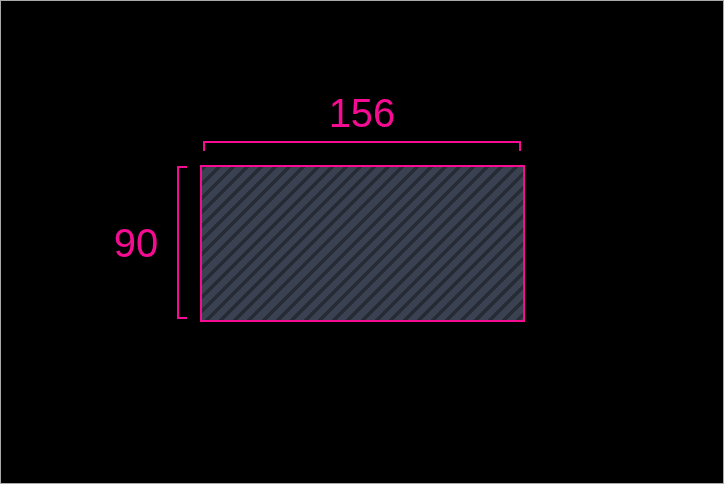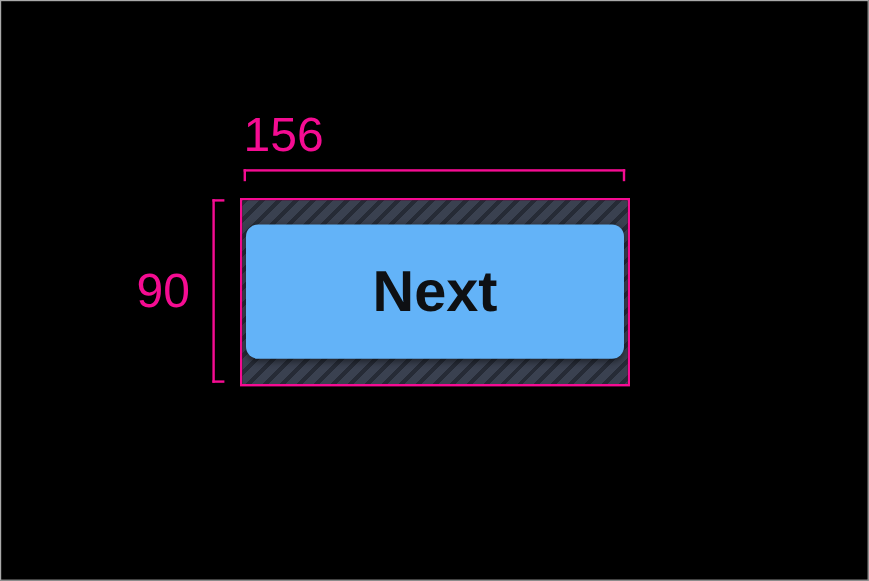--- a/index.html
+++ b/index.html
@@ -26,20 +26,21 @@
   }
   .dim-label{
     color:var(--measurement-pink);
     font-size:40px;
     line-height:1;
     user-select:none;
   }
   .width-label{
     position:absolute;
     left:202px;top:92px;width:318px;
+    text-align:center;
   }
   .height-label-wrap{
     position:absolute;
     left:100px;top:165px;width:70px;height:153px;
     display:flex;align-items:center;justify-content:center;
   }
   .bracket-h{
     position:absolute;
     left:202px;top:140px;width:318px;height:10px;
     border:2.5px solid var(--measurement-pink);
@@ -90,18 +91,15 @@
   <div class="bracket-h"></div>
 
   <div class="height-label-wrap">
     <span class="dim-label">90</span>
   </div>
 
   <div class="bracket-v"></div>
 
   <div class="widget-box">
     <div class="padding-hatch"></div>
-    <button class="next-btn">
-      <span>Next</span>
-    </button>
   </div>
 
 </div>
 
 </body></html>

